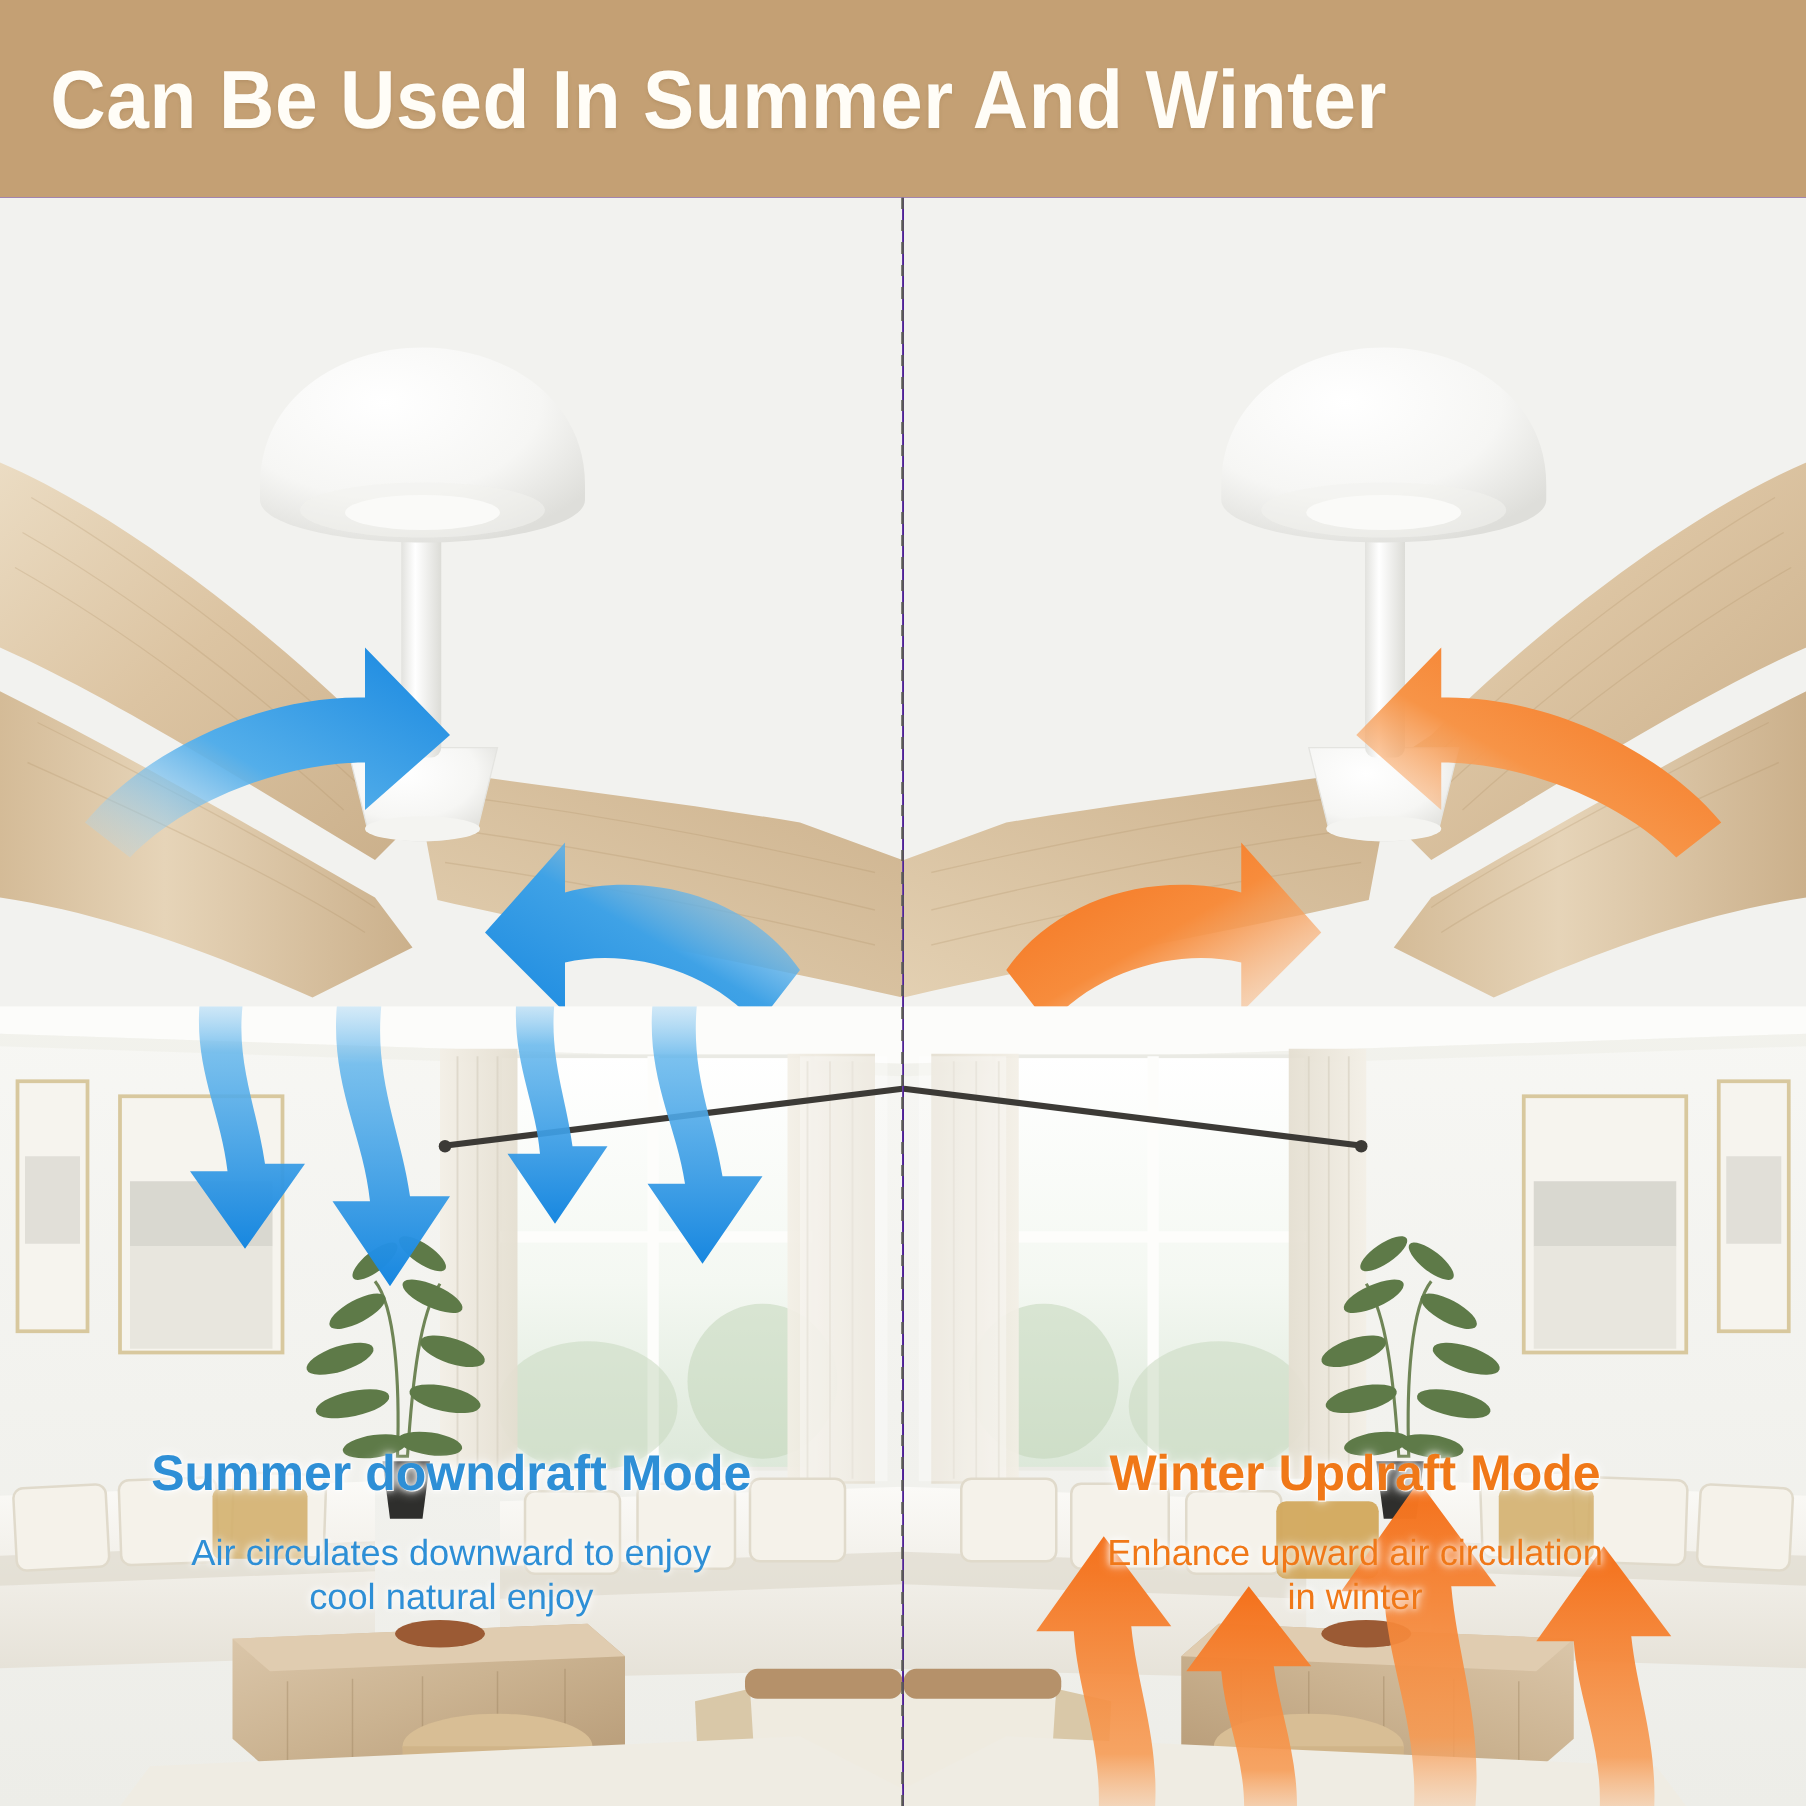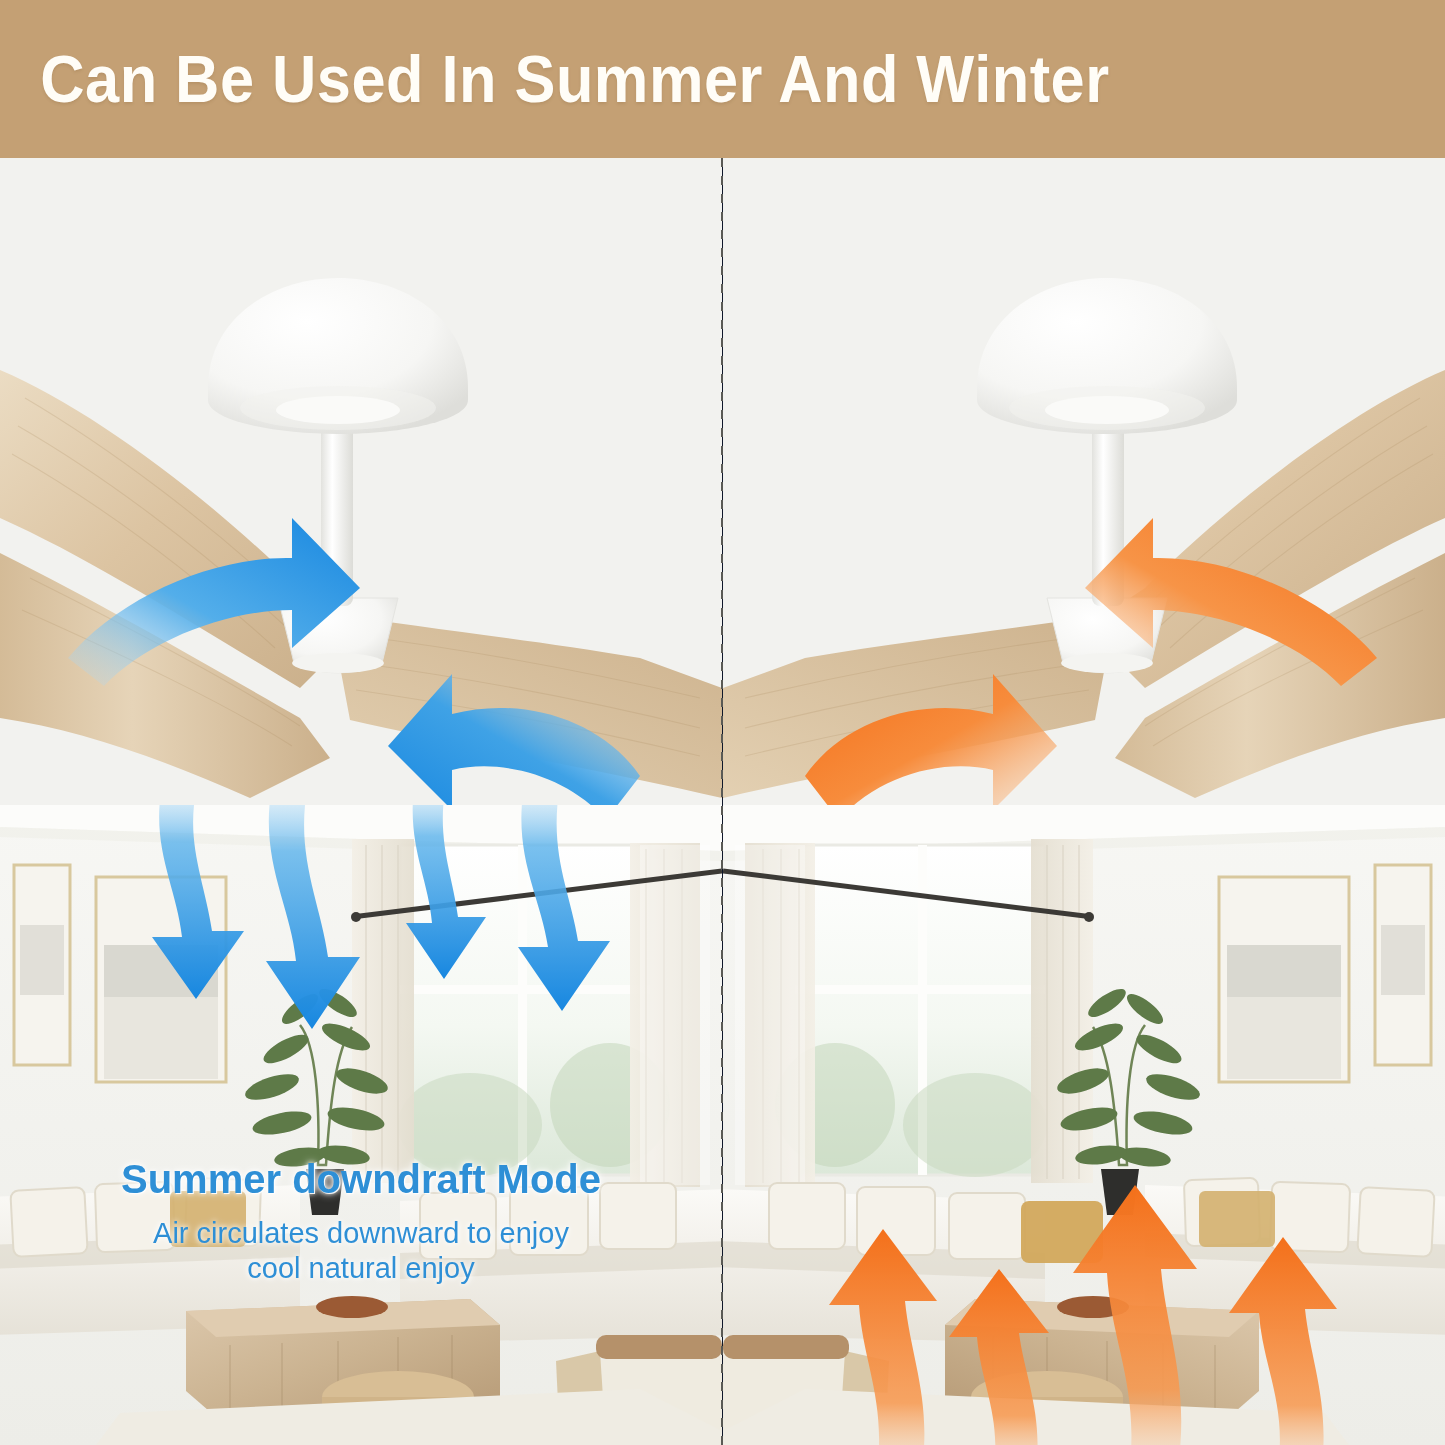--- a/index.html
+++ b/index.html
@@ -18,21 +18,21 @@
   .banner-title{
     color:#FFFDF7; font-size:66px; font-weight:bold;
     letter-spacing:0.5px; white-space:nowrap;
     transform:scaleX(0.93); transform-origin:center;
     text-shadow:0 2px 3px rgba(120,90,50,.18);
   }
 
   
   .stage{
     position:absolute; left:0; top:158px; width:1445px; height:1287px;
-    background:#0f172a; overflow:hidden;
+    background:#4c1d95; overflow:hidden;
   }
   .panel{ position:absolute; top:0; width:722px; height:1287px; overflow:hidden; }
   .panel.left{ left:0; }
   .panel.right{ left:723px; width:722px; }
 
   .divider{
     position:absolute; left:721px; top:0; width:2px; height:1287px;
     background:repeating-linear-gradient(to bottom,#5a5a55 0 9px,transparent 9px 18px);
     z-index:40;
   }
@@ -51,21 +51,21 @@
   
   .labels{
     position:absolute; left:0; width:722px; z-index:30;
     text-align:center; top:1000px;
   }
   .mode-title{
     font-size:40px; font-weight:bold; line-height:1.05;
     white-space:nowrap;
   }
   .mode-sub{
-    font-size:29px; line-height:1.22; margin-top:16px;
+    font-size:29px; line-height:1.22; margin-top:26px;
     font-weight:normal;
   }
   .blue .mode-title{ color:#2E8FD6; text-shadow:0 0 5px #fff, 0 0 10px #fff, 1px 1px 0 rgba(255,255,255,.9); }
   .blue .mode-sub  { color:#2E8FD6; text-shadow:0 0 5px #fff, 0 0 9px #fff; }
   .orange .mode-title{ color:#F07818; text-shadow:0 0 5px #fff, 0 0 10px #fff, 1px 1px 0 rgba(255,255,255,.9); }
   .orange .mode-sub  { color:#F07818; text-shadow:0 0 5px #fff, 0 0 9px #fff; }
 </style>
 </head>
 <body>
 
@@ -555,16 +555,23 @@
           <path d="M268,680 C282,616 258,582 254,532 L226,532 L276,464 L326,528 L296,528
                    C302,574 324,618 310,680 Z" fill="url(#upArrow)"></path>
           <path d="M404,680 C420,588 388,540 384,468 L350,468 L412,380 L474,464 L438,464
                    C444,532 470,586 452,680 Z" fill="url(#upArrow)"></path>
           <path d="M552,680 C568,604 540,566 536,508 L506,508 L560,432 L614,504 L582,504
                    C588,560 610,604 596,680 Z" fill="url(#upArrow)"></path>
         </g>
       </svg>
     </div>
 
+    <div class="labels orange">
+      <div class="mode-title">Winter Updraft Mode</div>
+      <div class="mode-sub">
+        <div>Enhance upward air circulation</div>
+        <div>in winter</div>
+      </div>
+    </div>
   </div>
 
   <div class="divider"></div>
 </div>
 
 </body></html>

